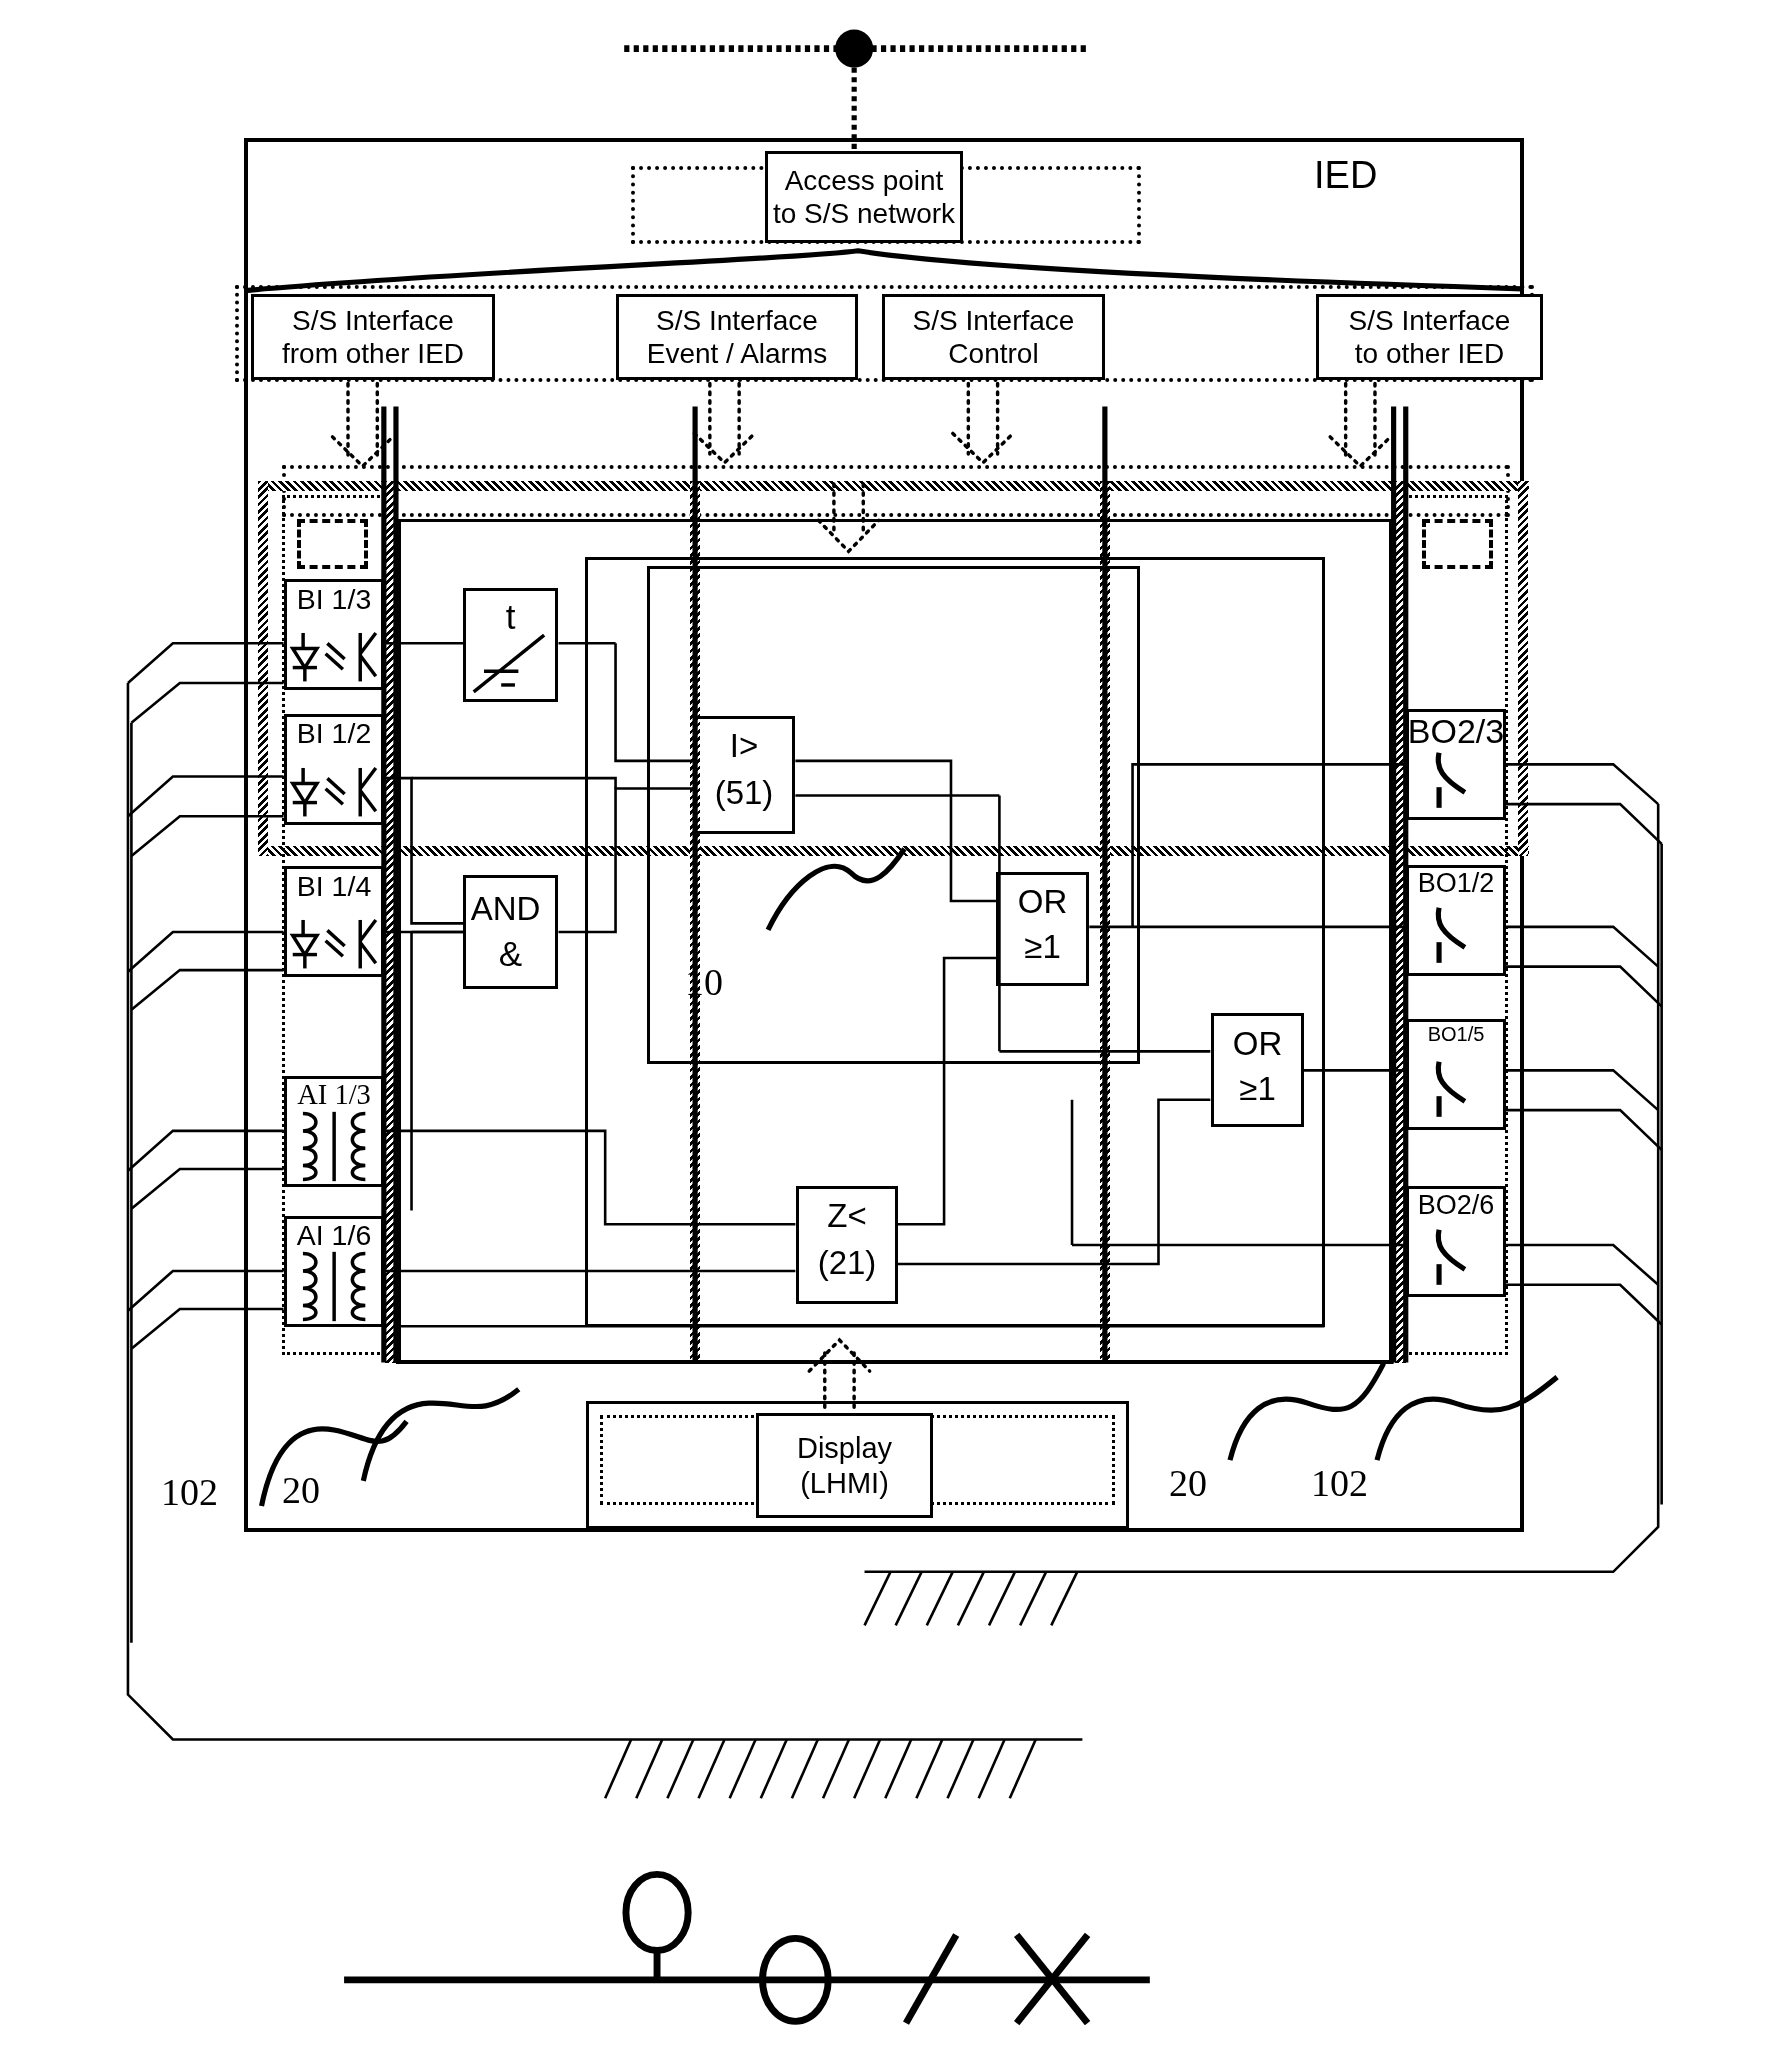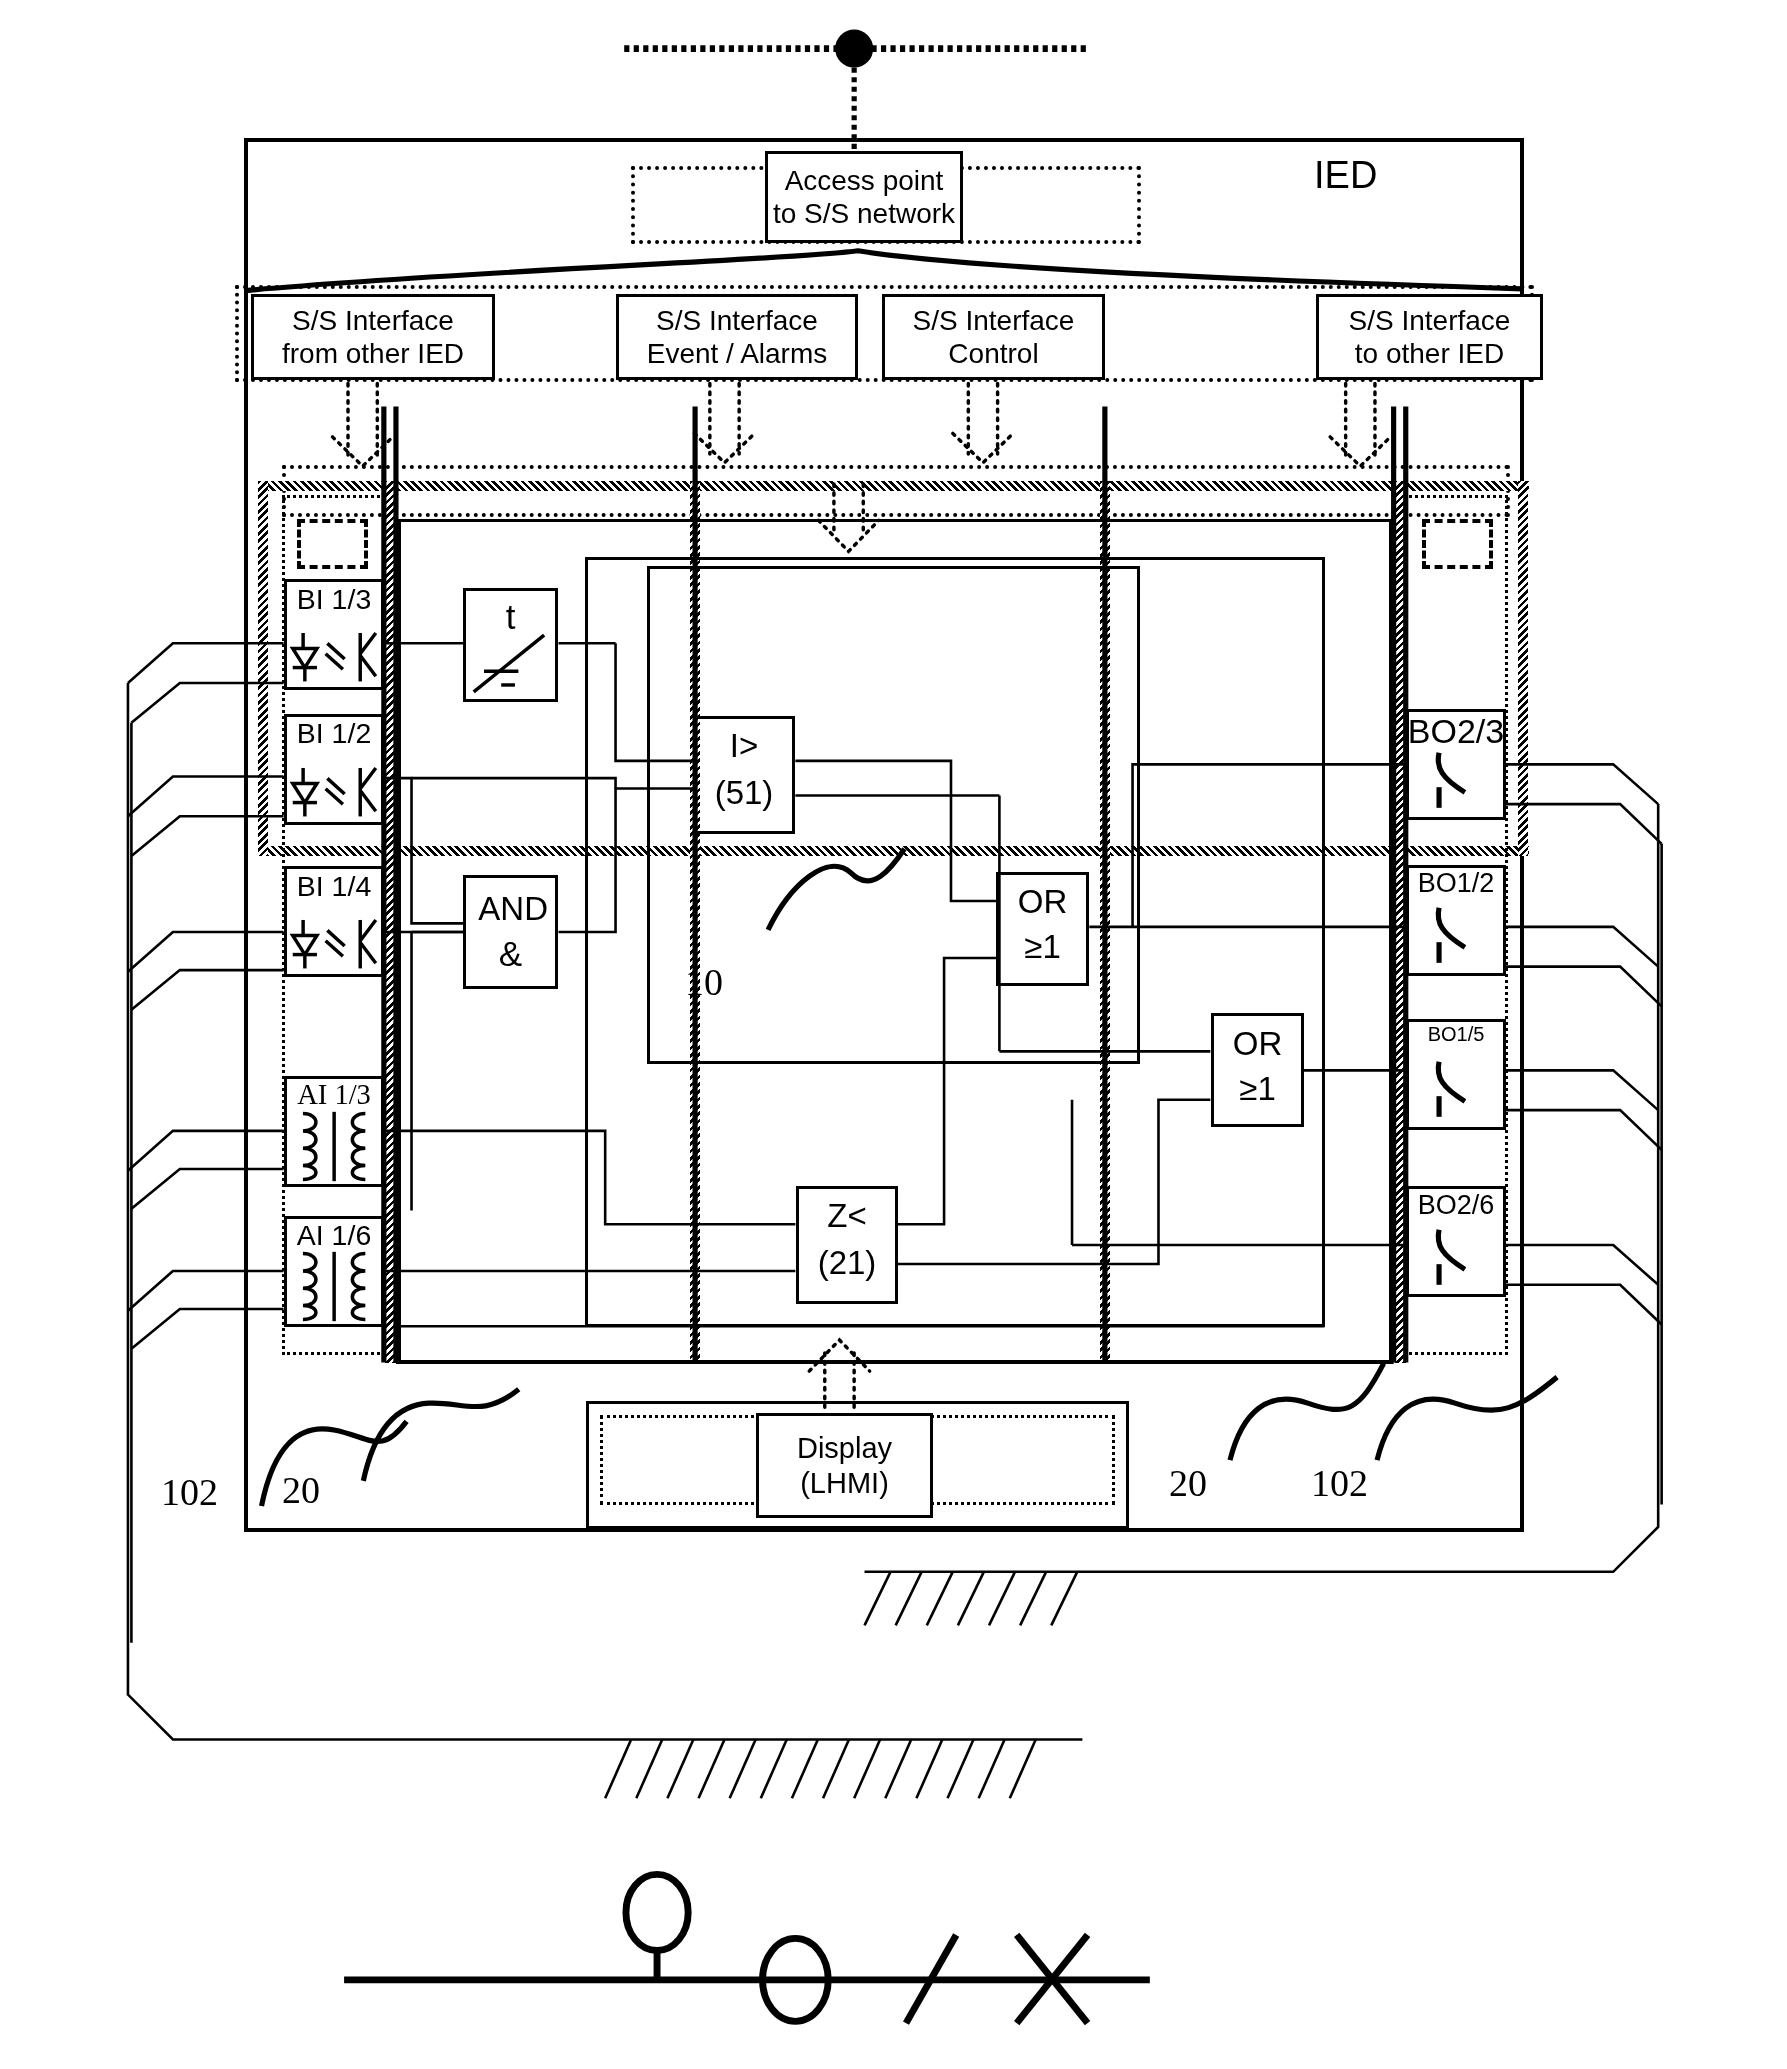--- a/index.html
+++ b/index.html
@@ -228,21 +228,21 @@
 
   <div class="rect" style="left:463px;top:588px;width:95px;height:114px;"></div>
   <div class="lbl" style="left:463px;top:597px;width:95px;font-size:35px;">t</div>
   <svg style="left:470px;top:630px;width:83px;height:67px;" viewBox="0 0 96 78" width="83" height="67">
     <path class="s" d="M4,72 L86,6"></path>
     <path class="s" d="M16,48 L56,48"></path>
     <path class="s" d="M36,64 L52,64"></path>
   </svg>
 
   <div class="rect" style="left:463px;top:875px;width:95px;height:114px;"></div>
-  <div class="lbl" style="left:463px;top:891px;width:85px;font-size:33px;text-align:right;">AND</div>
+  <div class="lbl" style="left:463px;top:891px;width:85px;font-size:33px;">AND</div>
   <div class="lbl" style="left:463px;top:934px;width:95px;font-size:35px;">&amp;</div>
 
   <div class="rect" style="left:693px;top:716px;width:102px;height:118px;"></div>
   <div class="lbl" style="left:693px;top:728px;width:102px;font-size:33px;">I&gt;</div>
   <div class="lbl" style="left:693px;top:775px;width:102px;font-size:33px;">(51)</div>
 
   <div class="rect" style="left:796px;top:1186px;width:102px;height:118px;"></div>
   <div class="lbl" style="left:796px;top:1198px;width:102px;font-size:33px;">Z&lt;</div>
   <div class="lbl" style="left:796px;top:1245px;width:102px;font-size:33px;">(21)</div>
 

